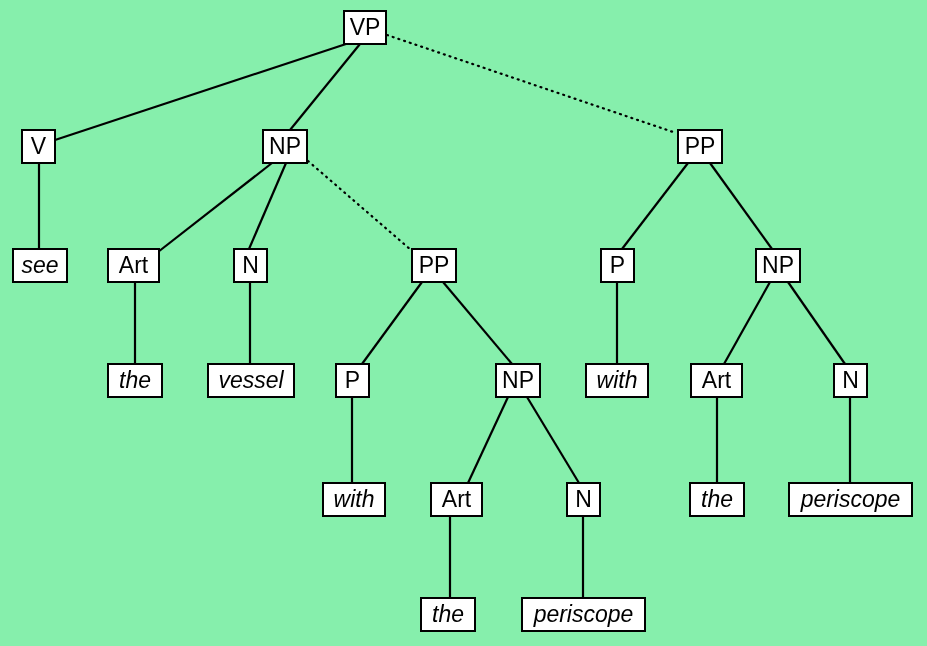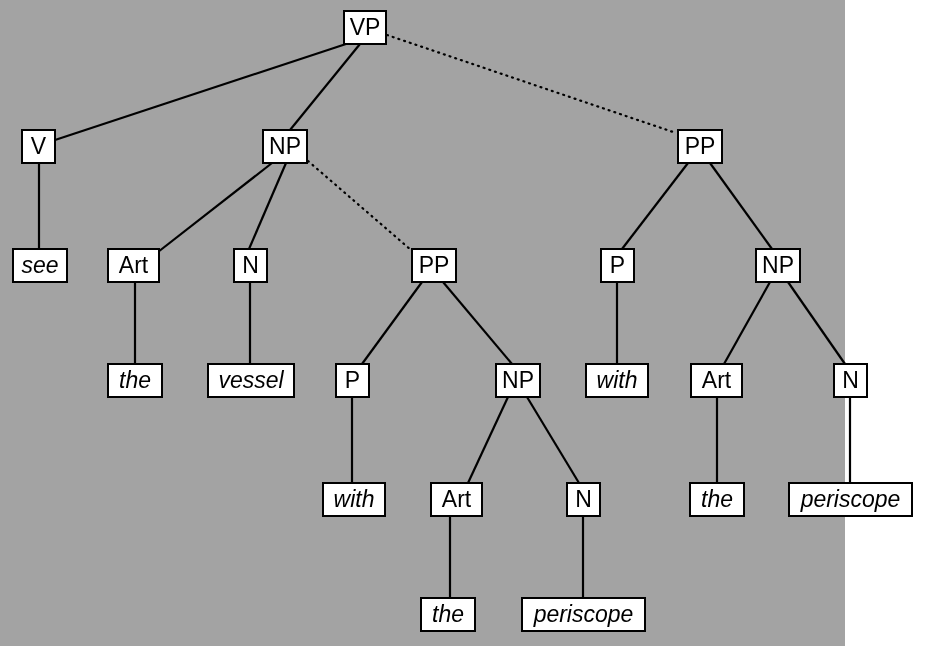--- a/index.html
+++ b/index.html
@@ -8,23 +8,23 @@
     background: #ffffff;
   }
   body {
     width: 927px;
     height: 646px;
     font-family: "Liberation Sans", sans-serif;
     overflow: hidden;
   }
   #tree-figure {
     position: relative;
-    width: 845px;
+    width: 927px;
     height: 646px;
-    background: #a3a3a3;
+    background: #86efac;
   }
   svg#tree-svg {
     display: block;
     width: 927px;
     height: 646px;
   }
   .node-box {
     fill: #ffffff;
     stroke: #000000;
     stroke-width: 2;

